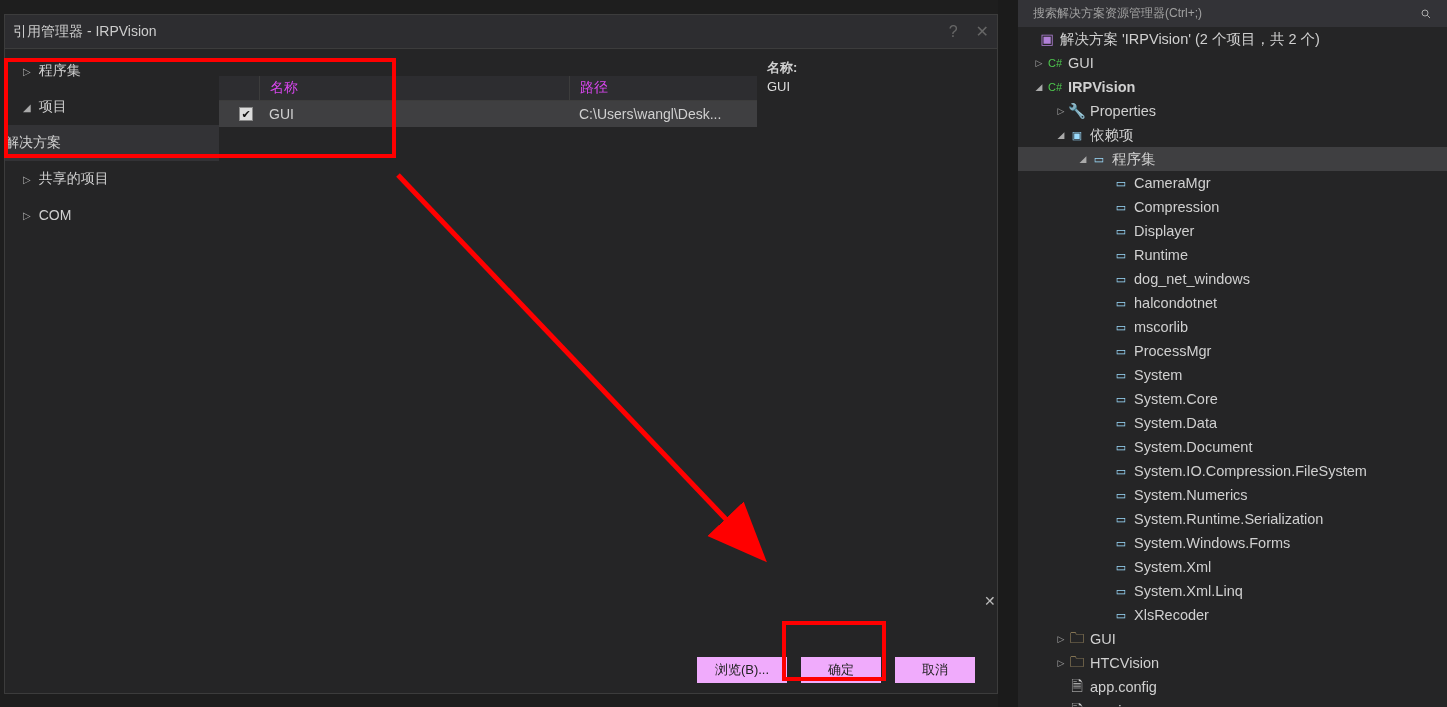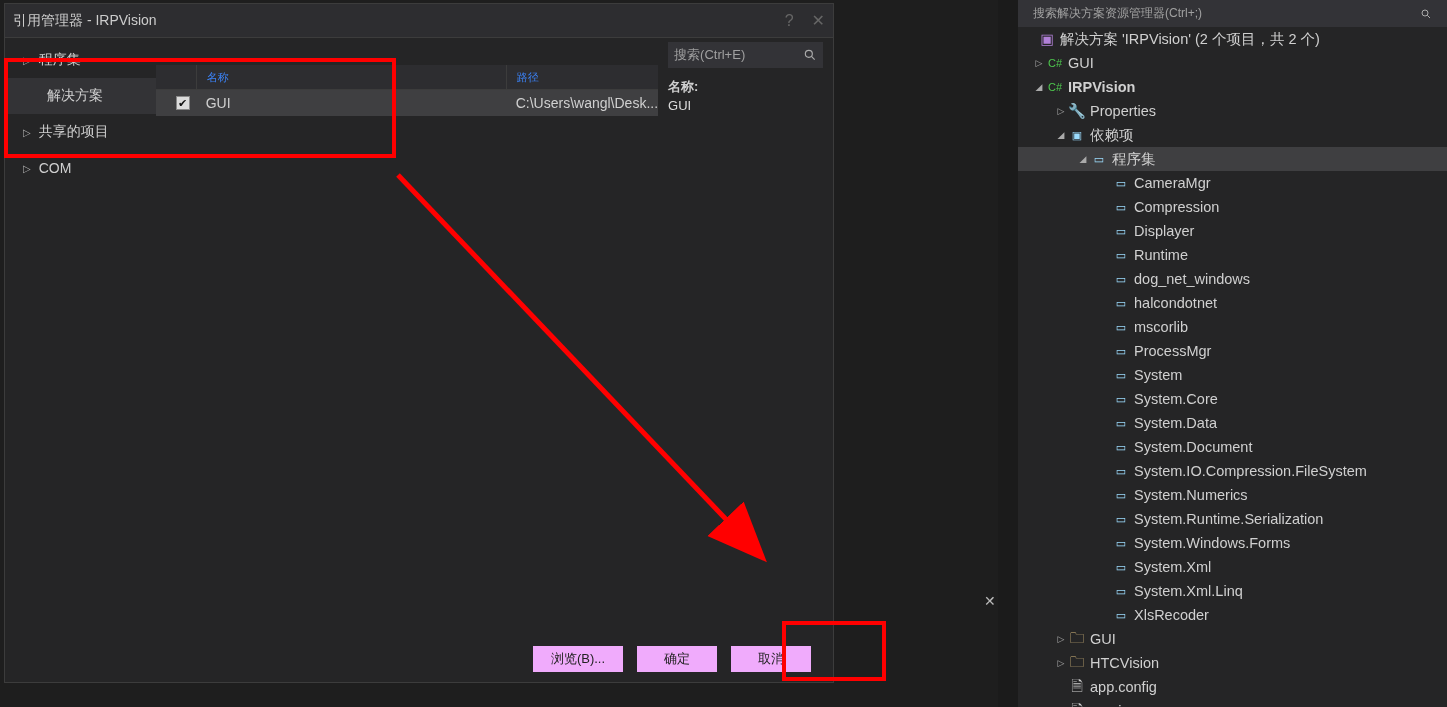--- a/index.html
+++ b/index.html
@@ -1,34 +1,34 @@
 <!DOCTYPE html>
 <html><head>
 <meta charset="utf-8">
 <style>
   * { margin:0; padding:0; box-sizing:border-box; font-family:"Microsoft YaHei","Segoe UI",sans-serif; }
   body { background:#1e1e1e; color:#d0d0d0; width:1447px; height:707px; overflow:hidden; position:relative; }
 
   
-  .dialog { position:absolute; left:4px; top:3px; width:830px; height:680px; background:#252526; border:1px solid #3c3c3c; display:flex; flex-direction:column; }
+  .dialog { position:absolute; left:4px; top:14px; width:994px; height:680px; background:#252526; border:1px solid #3c3c3c; display:flex; flex-direction:column; }
   .dialog-titlebar { height:34px; background:#2d2d30; display:flex; align-items:center; justify-content:space-between; padding:0 8px; border-bottom:1px solid #3c3c3c; }
   .dialog-title { font-size:14px; color:#cccccc; }
   .titlebar-buttons { display:flex; gap:18px; align-items:center; color:#666; }
   .titlebar-buttons span { cursor:pointer; }
 
   .dialog-body { flex:1; display:flex; position:relative; }
 
   .nav-col { width:214px; background:#252526; padding-top:4px; }
   .nav-col .nav-item { height:36px; display:flex; align-items:center; padding-left:18px; font-size:14px; cursor:pointer; }
   .nav-col .nav-item.expandable::before { content:"▷"; font-size:10px; margin-right:8px; color:#aaa; }
   .nav-col .nav-item.expanded::before { content:"◢"; font-size:10px; margin-right:8px; color:#aaa; }
-  .nav-col .nav-sub { height:36px; display:flex; align-items:center; padding-left:42px; font-size:14px; background:#333336; cursor:pointer; }
+  .nav-col .nav-sub { height:36px; display:flex; align-items:center; font-size:14px; background:#333336; cursor:pointer; }
 
   .grid-col { flex:1; display:flex; flex-direction:column; position:relative; }
-  .grid-header { height:25px; display:flex; background:#2d2d30; border-bottom:1px solid #3c3c3c; font-size:11px; color:#3b82f6; margin-top:27px;}
+  .grid-header { height:25px; display:flex; background:#2d2d30; border-bottom:1px solid #3c3c3c; font-size:14px; color:#d946ef; margin-top:27px;}
   .grid-header .hcell { display:flex; align-items:center; padding-left:10px; border-left:1px solid #3c3c3c;}
   .grid-header .hcell:first-child{border-left:none;}
   .grid-row { height:26px; display:flex; align-items:center; background:#3f3f41; font-size:14px;}
   .grid-row .rcell { padding-left:10px; white-space:nowrap; overflow:hidden; text-overflow:ellipsis;}
   .chk { width:14px; height:14px; border:1px solid #888; background:#dcdcdc; margin-left:10px; display:flex; align-items:center; justify-content:center; color:#111; font-size:11px;}
   .col-chk{ width:40px;}
   .col-name{ width:310px;}
   .col-path{ flex:1;}
 
   .details-col { width:240px; background:#252526; padding:4px 10px; font-size:13px;}
@@ -76,20 +76,21 @@
     <div class="titlebar-buttons">
       <span>?</span>
       <span>✕</span>
     </div>
   </div>
 
   <div class="dialog-body">
 
     <div class="nav-col">
       <div class="nav-item expandable">程序集</div>
+      <div class="nav-item expanded">项目</div>
       <div class="nav-sub">解决方案</div>
       <div class="nav-item expandable">共享的项目</div>
       <div class="nav-item expandable">COM</div>
     </div>
 
     <div class="grid-col">
       <div class="grid-header">
         <div class="hcell col-chk"></div>
         <div class="hcell col-name">名称</div>
         <div class="hcell col-path">路径</div>
@@ -97,27 +98,20 @@
       <div class="grid-row">
         <div class="rcell col-chk">
           <div class="chk">✔</div>
         </div>
         <div class="rcell col-name">GUI</div>
         <div class="rcell col-path">C:\Users\wangl\Desk...</div>
       </div>
     </div>
 
     <div class="details-col">
-      <div class="search-box">
-        <span>搜索(Ctrl+E)</span>
-        <svg width="14" height="14" viewBox="0 0 24 24" fill="none" stroke-width="2">
-            <circle cx="10" cy="10" r="6"></circle>
-            <line x1="20" y1="20" x2="14.5" y2="14.5"></line>
-          </svg>
-      </div>
       <b>名称:</b>
       <div class="val">GUI</div>
     </div>
 
   </div>
 
   <div class="dialog-footer">
     <button class="btn-browse">浏览(B)...</button>
     <button>确定</button>
     <button>取消</button>

